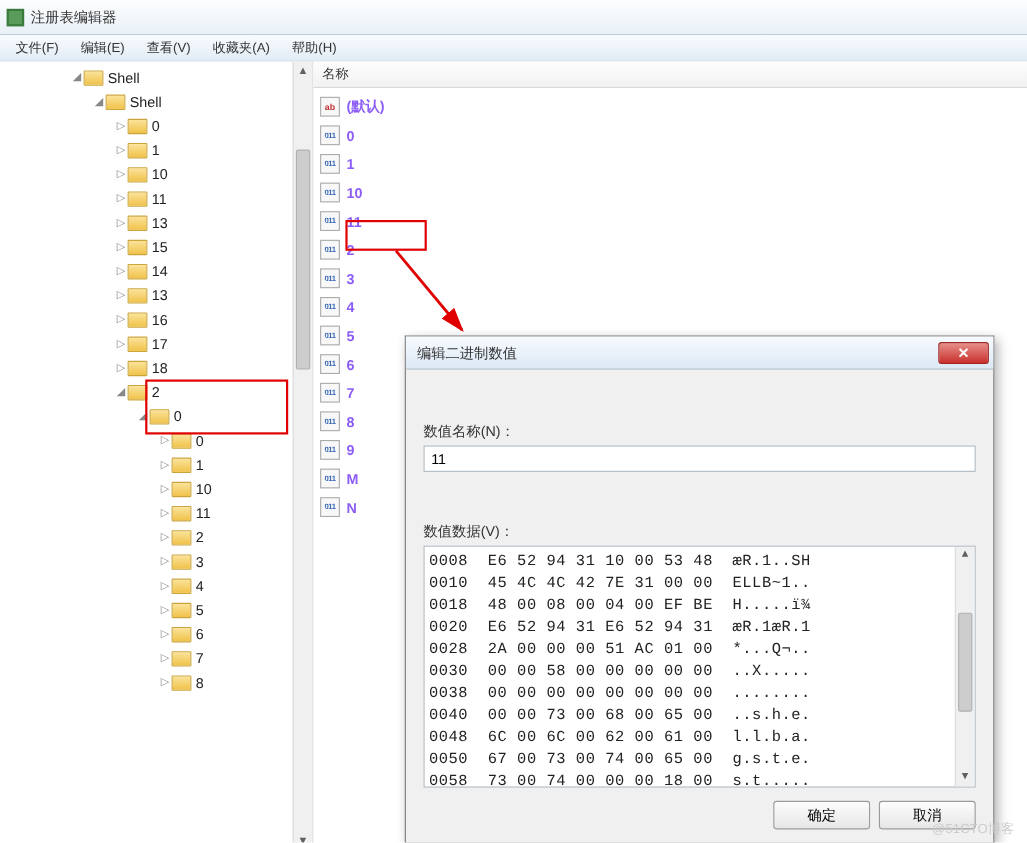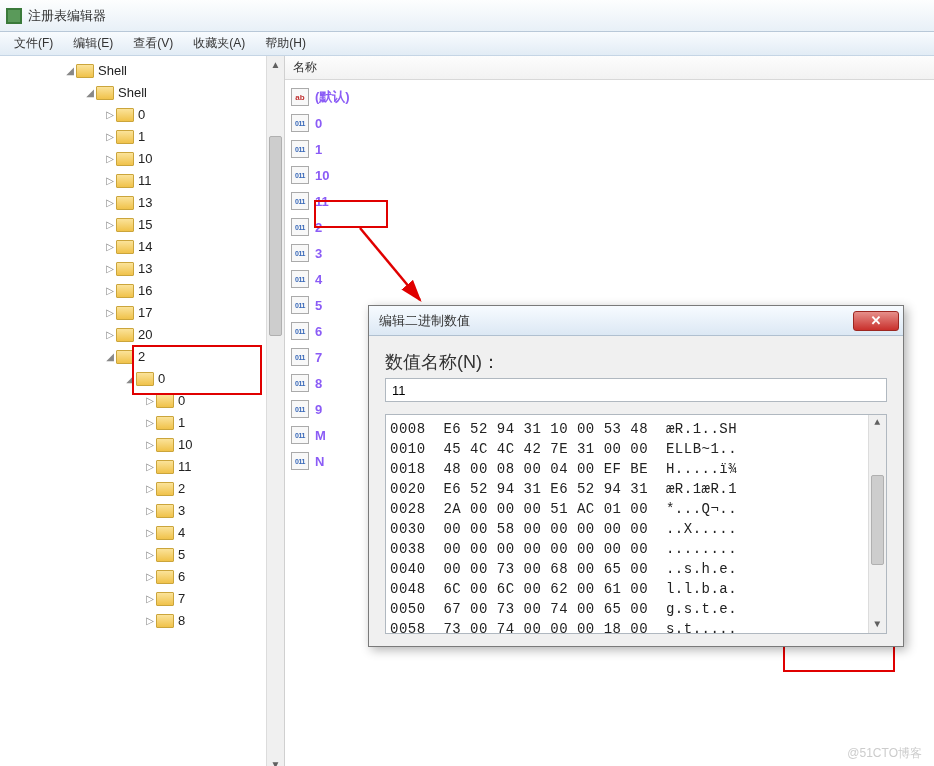--- a/index.html
+++ b/index.html
@@ -208,23 +208,24 @@
       background: linear-gradient(#e68f8a,#c9302c);
       border: 1px solid #9c2721;
       border-radius:3px;
       display:flex; align-items:center; justify-content:center;
       color:#fff; font-weight:bold;
     }
     .dialog-body {
       padding: 14px 16px 12px 16px;
     }
     .field-label {
-      font-size: 18px;
+      font-size: 13px;
       margin-bottom: 4px;
       color:#333;
+      margin-top:33px;
     }
     .field-input {
       width: 100%;
       height: 24px;
       border: 1px solid #b0b8c0;
       background:#fff;
       padding: 2px 6px;
       font-size:13px;
       margin-bottom: 12px;
       font-family: inherit;
@@ -353,21 +354,21 @@
           <span class="tree-label">16</span>
         </div>
       <div class="tree-row" style="padding-left:100px">
           <span class="expander">▷</span>
           <span class="folder-ic"></span>
           <span class="tree-label">17</span>
         </div>
       <div class="tree-row" style="padding-left:100px">
           <span class="expander">▷</span>
           <span class="folder-ic"></span>
-          <span class="tree-label">20</span>
+          <span class="tree-label">18</span>
         </div>
       <div class="tree-row" style="padding-left:100px">
           <span class="expander">◢</span>
           <span class="folder-ic"></span>
           <span class="tree-label">2</span>
         </div>
 
       <div class="tree-row" style="padding-left:120px">
           <span class="expander">◢</span>
           <span class="folder-ic"></span>
@@ -522,34 +523,39 @@
   <div class="dialog-titlebar">
     <span>编辑二进制数值</span>
     <span class="spacer"></span>
     <span class="close-btn">
       <span>✕</span>
     </span>
   </div>
   <div class="dialog-body">
     <div class="field-label">数值名称(N)：</div>
     <input class="field-input" value="11" style="">
+    <div class="field-label">数值数据(V)：</div>
     <div class="hex-area"><span>0008  E6 52 94 31 10 00 53 48  æR.1..SH
 0010  45 4C 4C 42 7E 31 00 00  ELLB~1..
 0018  48 00 08 00 04 00 EF BE  H.....ï¾
 0020  E6 52 94 31 E6 52 94 31  æR.1æR.1
 0028  2A 00 00 00 51 AC 01 00  *...Q¬..
 0030  00 00 58 00 00 00 00 00  ..X.....
 0038  00 00 00 00 00 00 00 00  ........
 0040  00 00 73 00 68 00 65 00  ..s.h.e.
 0048  6C 00 6C 00 62 00 61 00  l.l.b.a.
 0050  67 00 73 00 74 00 65 00  g.s.t.e.
 0058  73 00 74 00 00 00 18 00  s.t.....
 0060  00 00                    ..</span>
       <div class="hex-scroll">
         <div class="scroll-arrow up">▲</div>
         <div class="hex-thumb"></div>
         <div class="scroll-arrow down">▼</div>
       </div>
     </div>
+    <div class="dialog-buttons">
+      <div class="dlg-btn">确定</div>
+      <div class="dlg-btn">取消</div>
+    </div>
   </div>
 </div>
 
 <div class="watermark">@51CTO博客</div>
 
 </body></html>

